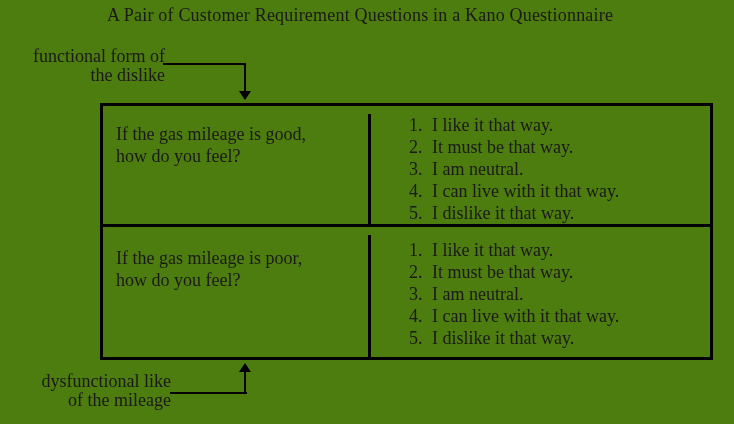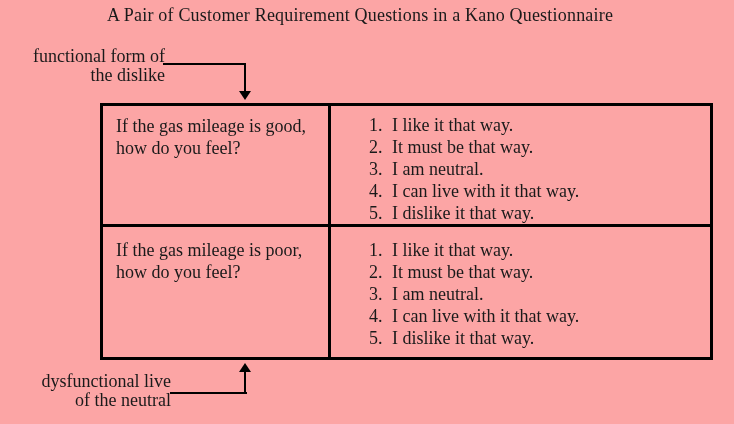--- a/index.html
+++ b/index.html
@@ -1,20 +1,20 @@
 <!DOCTYPE html>
 <html><head>
 <meta charset="utf-8">
 <style>
   html, body { margin: 0; padding: 0; background: #ffffff; }
   .canvas {
     position: relative;
     width: 734px;
     height: 424px;
-    background: #fca5a5;
+    background: #4d7c0f;
     font-family: "Liberation Serif", "DejaVu Serif", serif;
     color: #1a1a1a;
     overflow: hidden;
   }
   .title {
     position: absolute;
     top: 5px;
     left: 0;
     width: 720px;
     text-align: center;
@@ -51,23 +51,24 @@
     left: 100px; top: 103px;
     width: 613px; height: 257px;
     border: 3px solid #000;
     box-sizing: border-box;
   }
   .trow { display: flex; box-sizing: border-box; }
   .trow1 { height: 121px; border-bottom: 3px solid #000; }
   .trow2 { height: 130px; }
   .cell { box-sizing: border-box; font-size: 18px; line-height: 22px; }
   .qcell {
-    width: 228px;
+    width: 268px;
     border-right: 3px solid #000;
     padding: 9px 8px 0 13px;
+    margin-top: 8px;
   }
   .ocell { flex: 1; padding: 8px 4px 0 38px; }
   .trow2 .qcell { padding-top: 12px; }
   .trow2 .ocell { padding-top: 12px; }
   .opt { display: flex; }
   .num { width: 23px; flex: none; }
 </style>
 </head>
 <body>
 
@@ -141,17 +142,17 @@
         </div>
       </div>
     </div>
   </div>
 
   <div class="hline dysf-h"></div>
   <div class="vline dysf-v"></div>
   <div class="arrow-up"></div>
 
   <div class="label label-dysf">
-    <div>dysfunctional live</div>
-    <div>of the neutral</div>
+    <div>dysfunctional like</div>
+    <div>of the mileage</div>
   </div>
 
 </div>
 
 </body></html>

